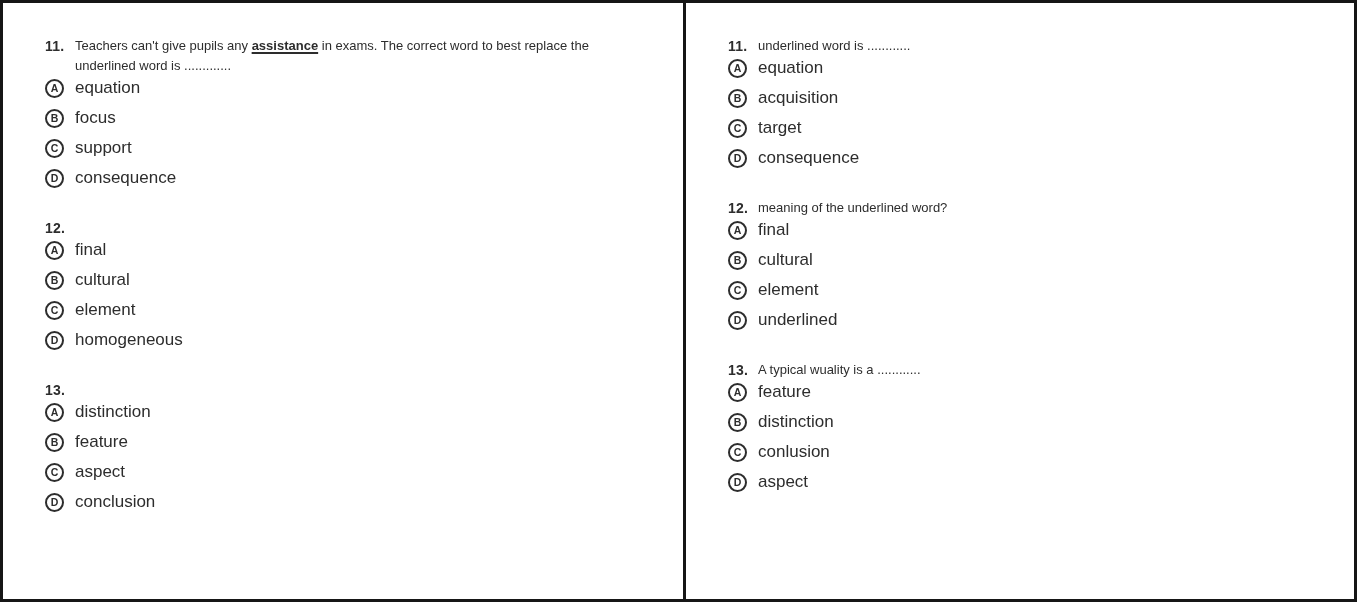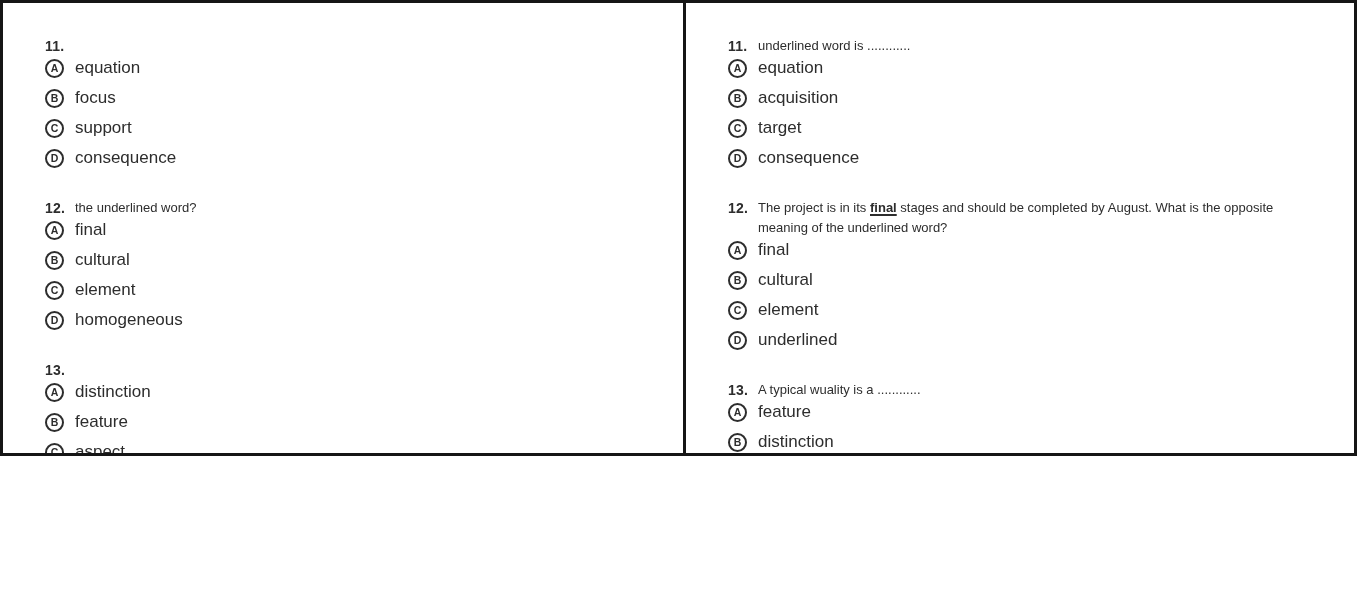--- a/index.html
+++ b/index.html
@@ -1,19 +1,19 @@
 <!DOCTYPE html>
 <html><head>
 <meta charset="utf-8">
 <style>
   html, body { margin: 0; padding: 0; background: #ffffff; }
   .sheet {
     position: relative;
     width: 1357px;
-    height: 456px;
+    height: 602px;
     box-sizing: border-box;
     border: 3px solid #161616;
     background: #ffffff;
     display: flex;
     font-family: "Liberation Sans", sans-serif;
     color: #2d2d2d;
   }
   .page {
     box-sizing: border-box;
     overflow: hidden;
@@ -70,20 +70,24 @@
 </head>
 <body>
 
 <div class="sheet">
 
   <div class="page page-left">
 
     <div class="question">
       <div class="q-header">
         <span class="q-num">11.</span>
+        <div class="q-text">
+          <div class="q-line"><span>Teachers can't give pupils any </span><span class="keyword">assistance</span><span> in exams. The correct word to best replace the</span></div>
+          <div class="q-line">underlined word is .............</div>
+        </div>
       </div>
       <div class="option">
         <span class="bubble">A</span>
         <span class="opt-text">equation</span>
       </div>
       <div class="option">
         <span class="bubble">B</span>
         <span class="opt-text">focus</span>
       </div>
       <div class="option">
@@ -93,21 +97,20 @@
       <div class="option">
         <span class="bubble">D</span>
         <span class="opt-text">consequence</span>
       </div>
     </div>
 
     <div class="question">
       <div class="q-header">
         <span class="q-num">12.</span>
         <div class="q-text">
-          <div class="q-line">the underlined word?</div>
         </div>
       </div>
       <div class="option">
         <span class="bubble">A</span>
         <span class="opt-text">final</span>
       </div>
       <div class="option">
         <span class="bubble">B</span>
         <span class="opt-text">cultural</span>
       </div>
@@ -169,21 +172,20 @@
       <div class="option">
         <span class="bubble">D</span>
         <span class="opt-text">consequence</span>
       </div>
     </div>
 
     <div class="question">
       <div class="q-header">
         <span class="q-num">12.</span>
         <div class="q-text">
-          <div class="q-line"><span>The project is in its </span><span class="keyword">final</span><span> stages and should be completed by August. What is the opposite</span></div>
           <div class="q-line">meaning of the underlined word?</div>
         </div>
       </div>
       <div class="option">
         <span class="bubble">A</span>
         <span class="opt-text">final</span>
       </div>
       <div class="option">
         <span class="bubble">B</span>
         <span class="opt-text">cultural</span>

